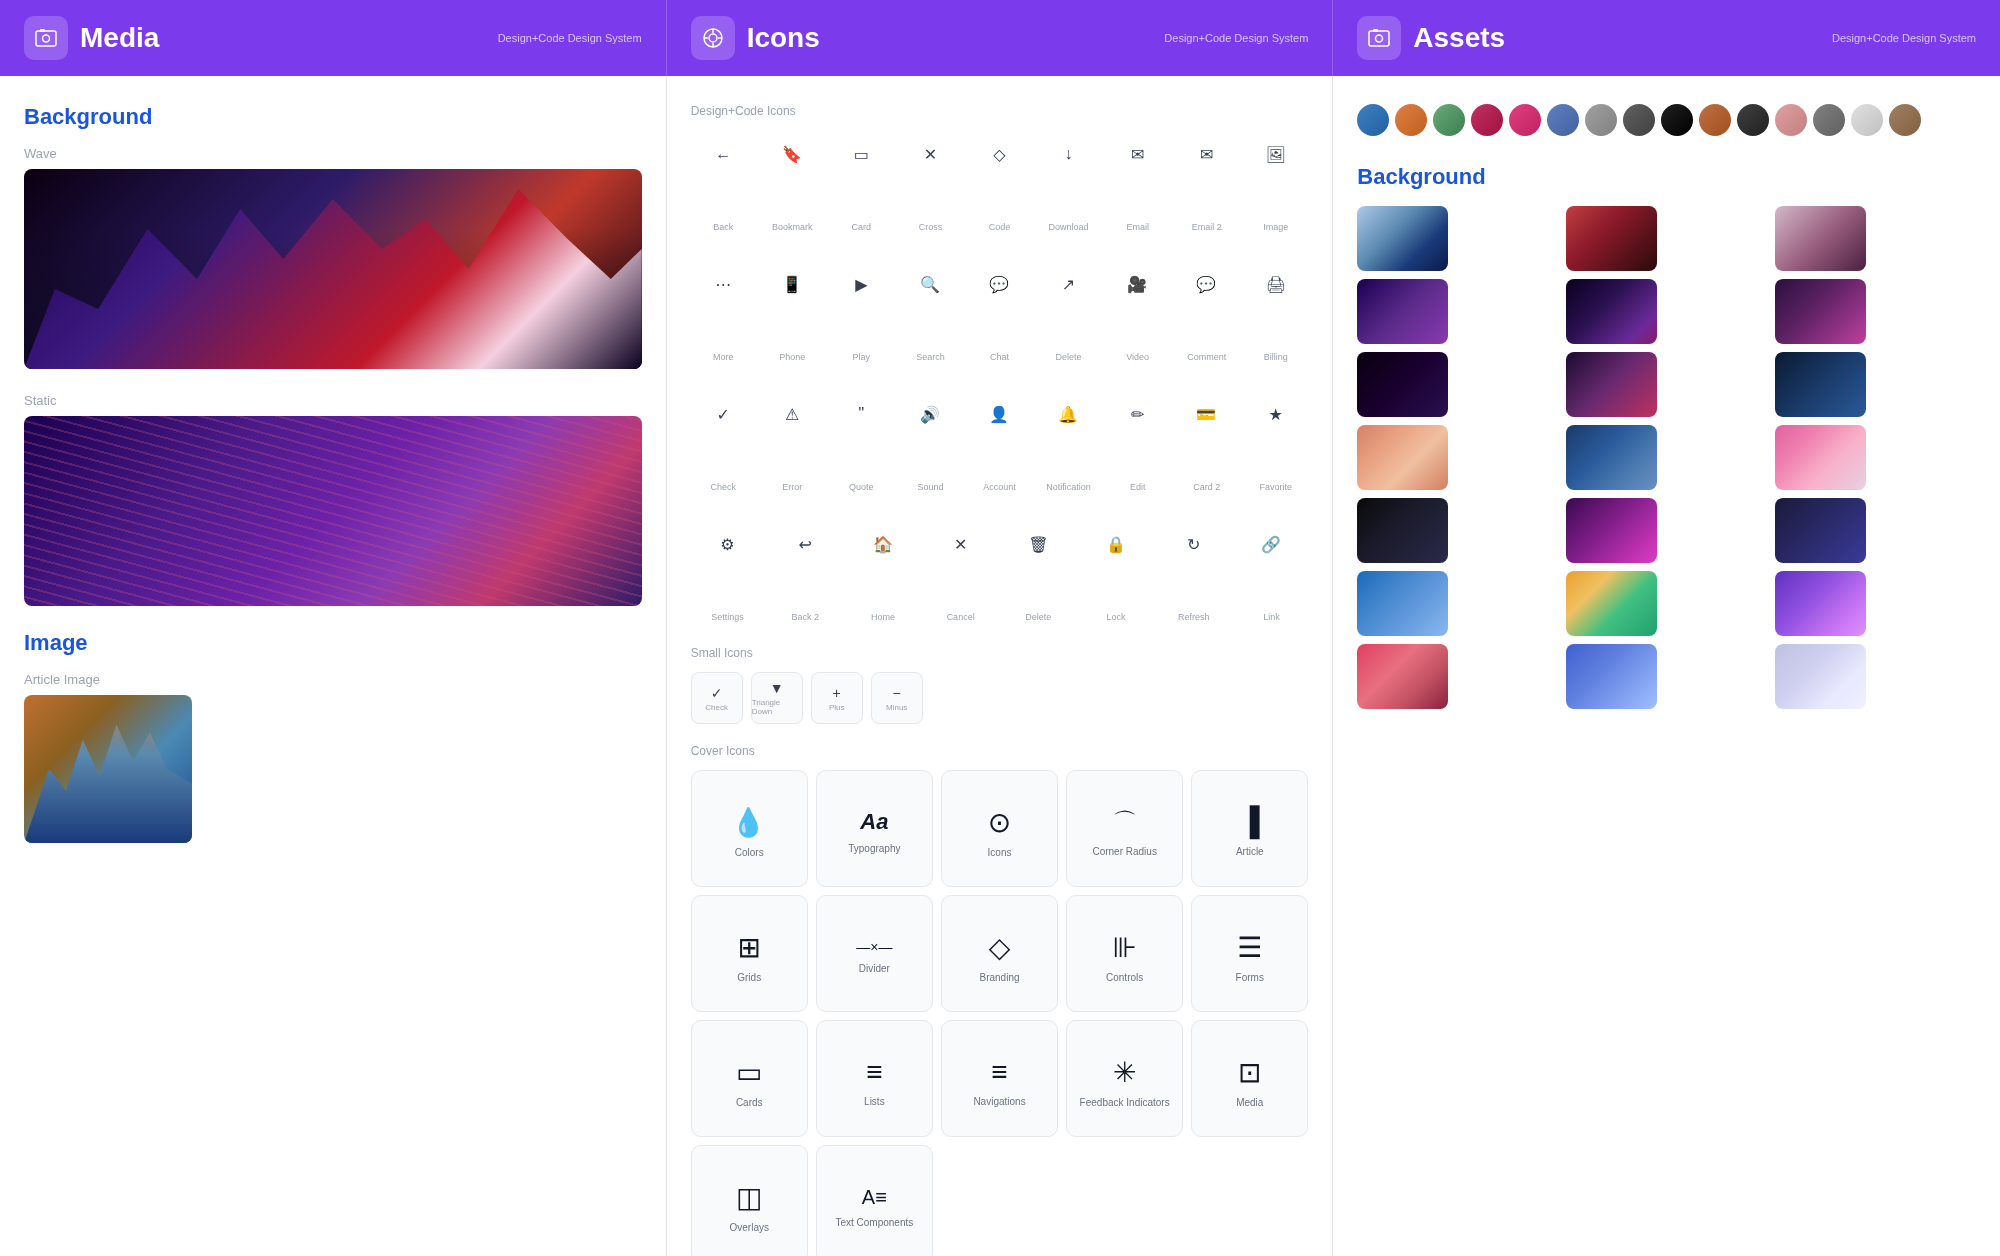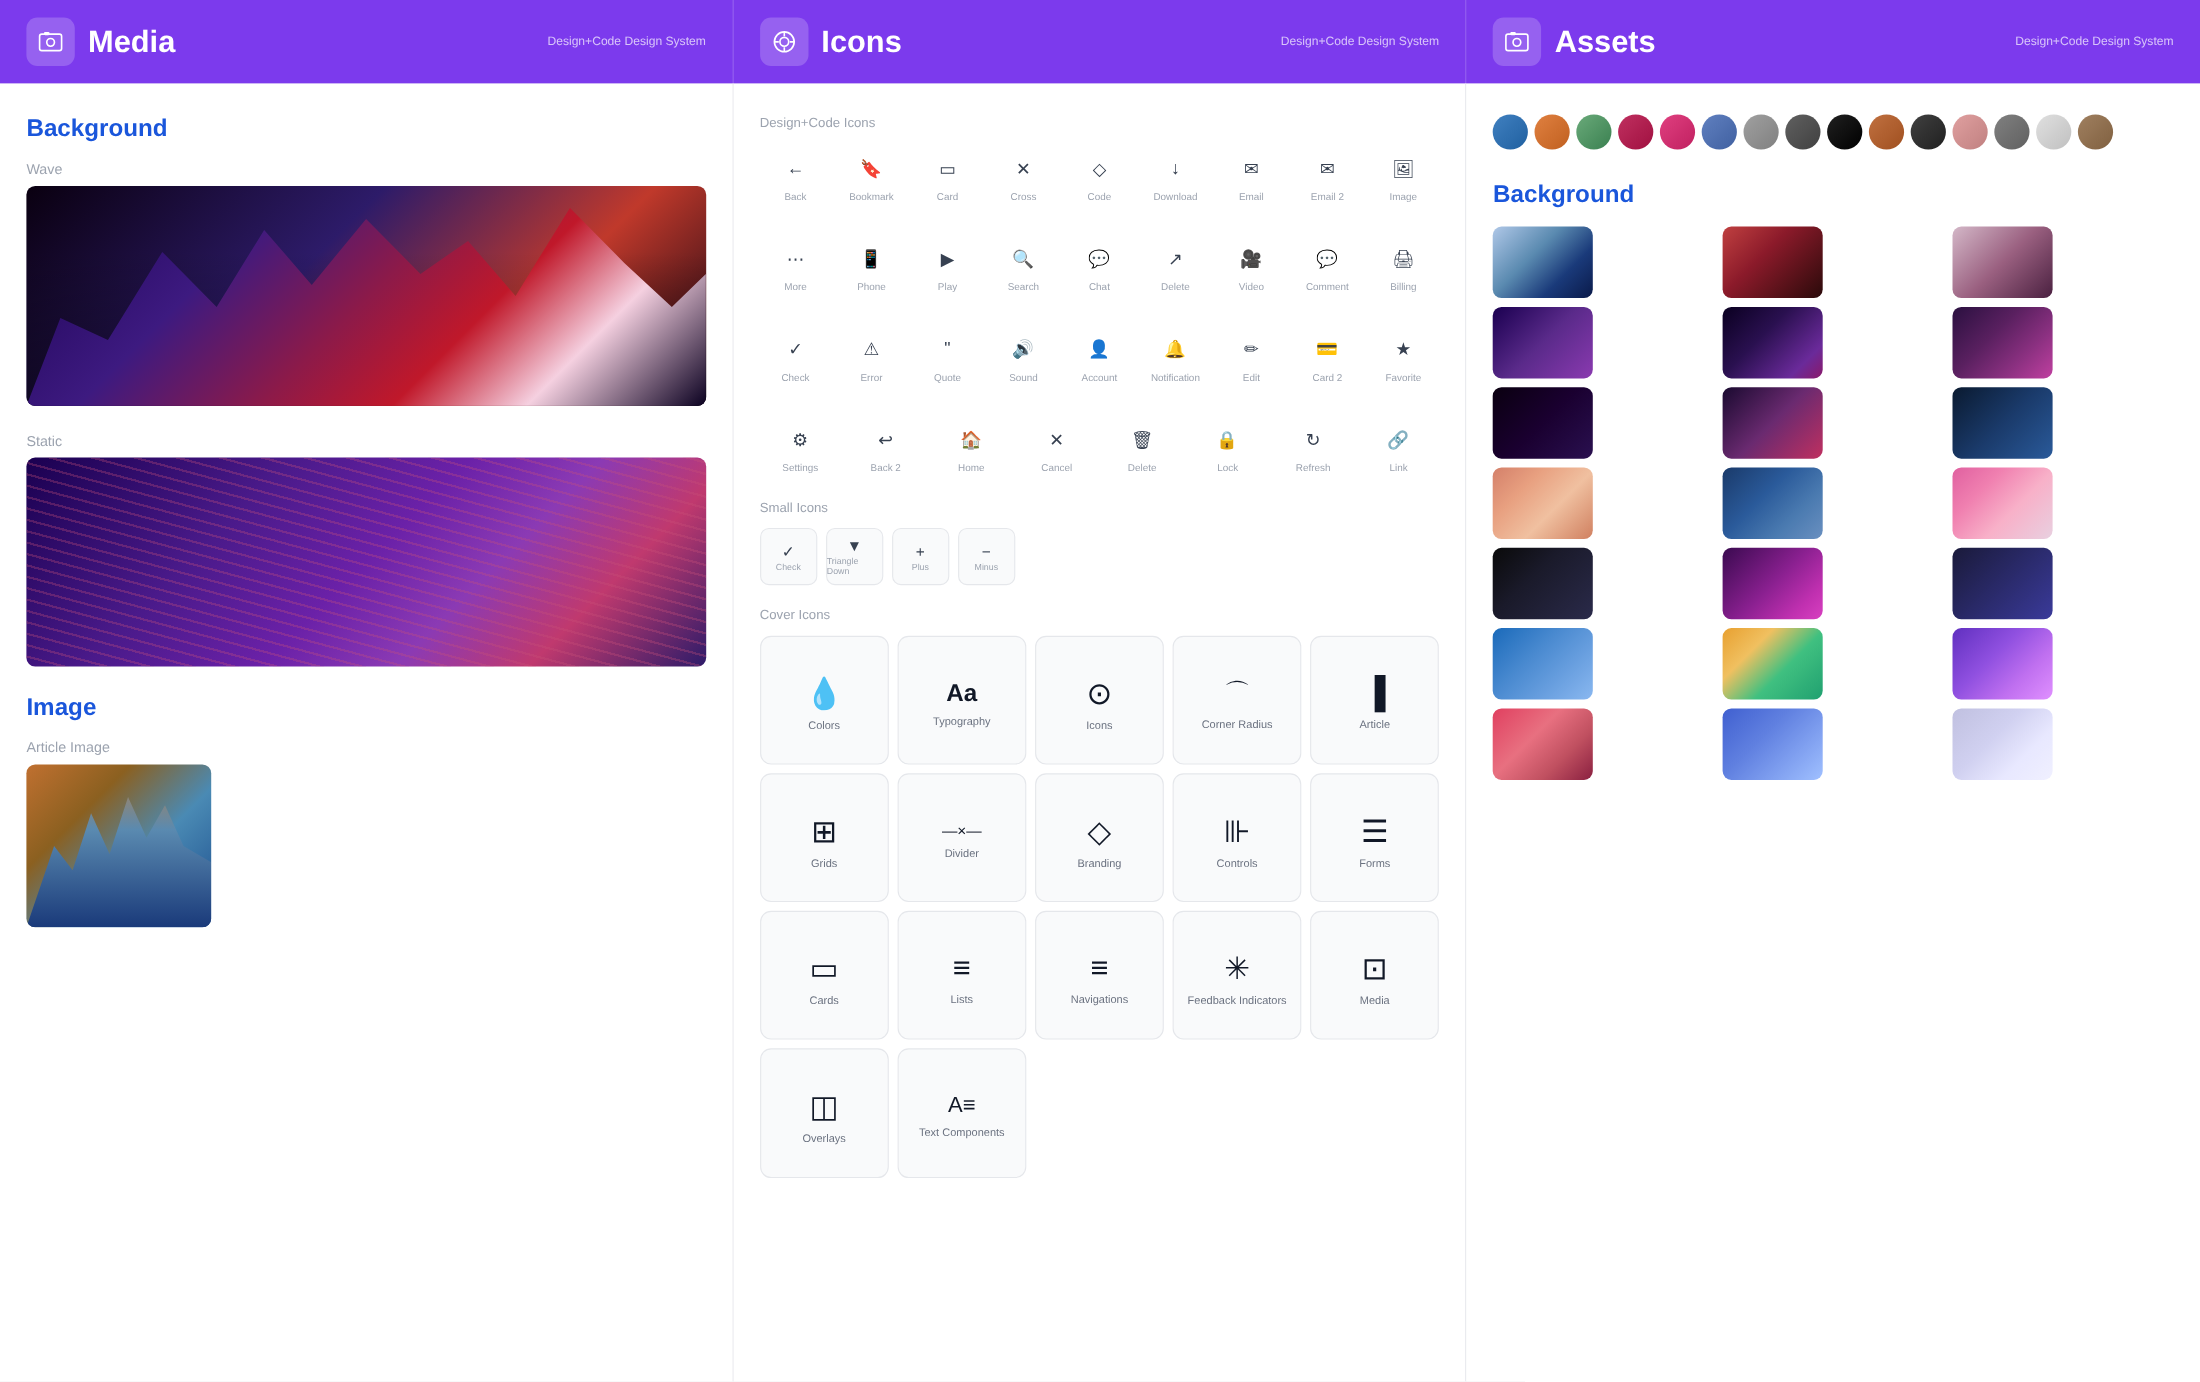--- a/index.html
+++ b/index.html
@@ -139,20 +139,21 @@
     .icon-symbol {
       width: 32px; height: 32px;
       display: flex; align-items: center; justify-content: center;
       font-size: 16px;
       color: #374151;
     }
     .icon-label {
       font-size: 9px;
       color: #9ca3af;
       text-align: center;
+      margin-top: 48px;
     }
 
     .small-icons-grid {
       display: flex;
       gap: 8px;
       margin-bottom: 20px;
     }
     .small-icon-item {
       background: #f9fafb;
       border: 1px solid #e5e7eb;
@@ -480,21 +481,21 @@
         </div>
     </div>
 
     <div class="icons-section-title">Cover Icons</div>
     <div class="cover-icons-grid">
       <div class="cover-icon-item">
           <div class="cover-icon-symbol">💧</div>
           <div class="cover-icon-label">Colors</div>
         </div>
       <div class="cover-icon-item">
-          <div class="cover-icon-symbol" style="font-size:22px;font-weight:bold;">Aa</div>
+          <div class="cover-icon-symbol" style="font-size:22px;font-weight:bold;font-style:italic;">Aa</div>
           <div class="cover-icon-label">Typography</div>
         </div>
       <div class="cover-icon-item">
           <div class="cover-icon-symbol">⊙</div>
           <div class="cover-icon-label">Icons</div>
         </div>
       <div class="cover-icon-item">
           <div class="cover-icon-symbol" style="font-size:24px;">⌒</div>
           <div class="cover-icon-label">Corner Radius</div>
         </div>

